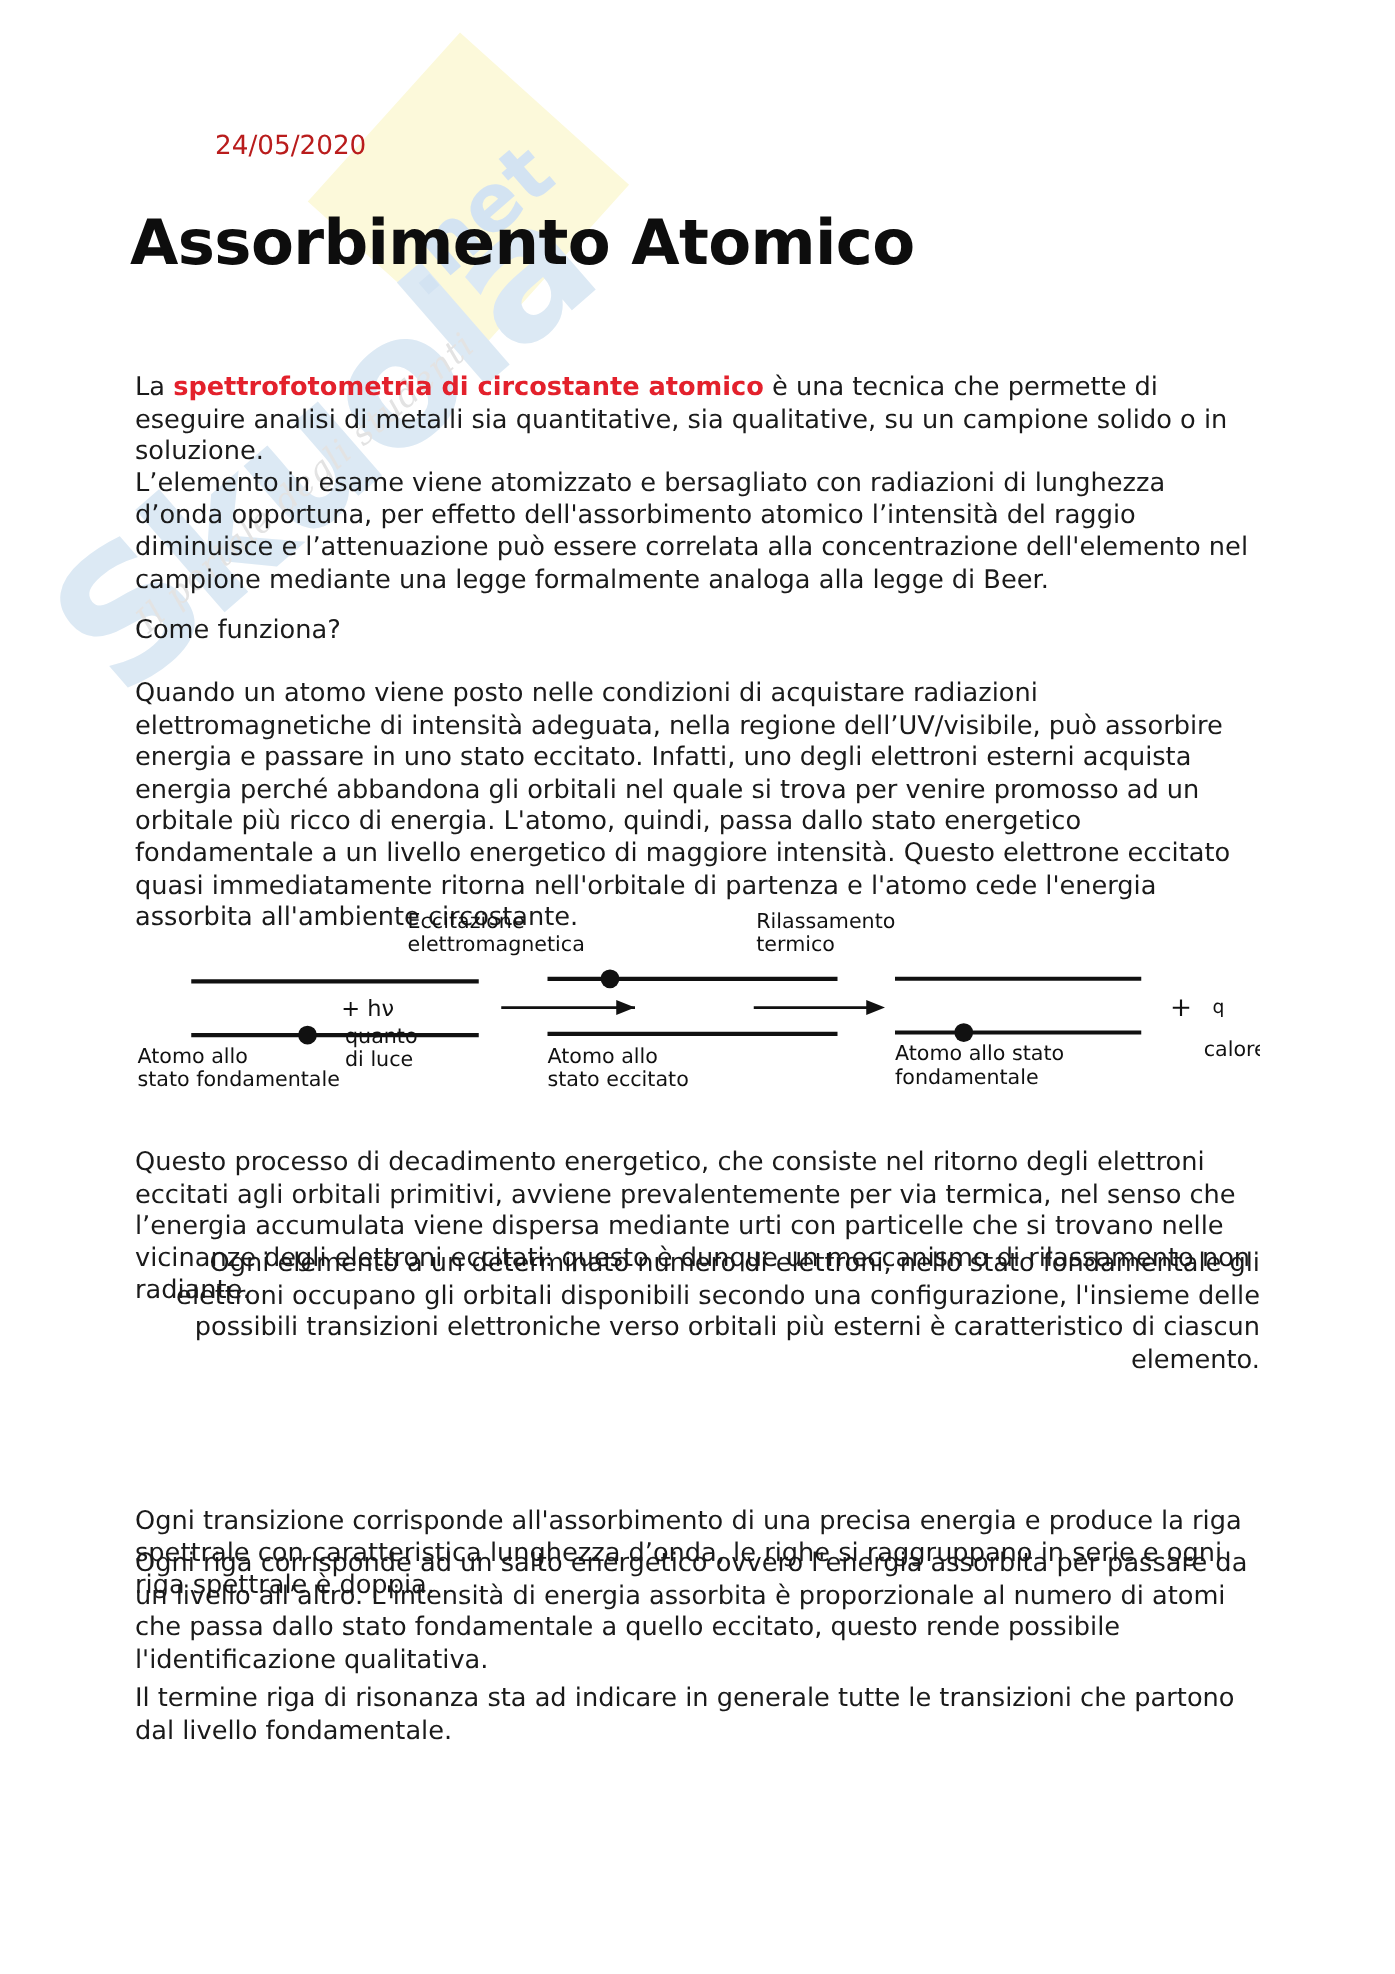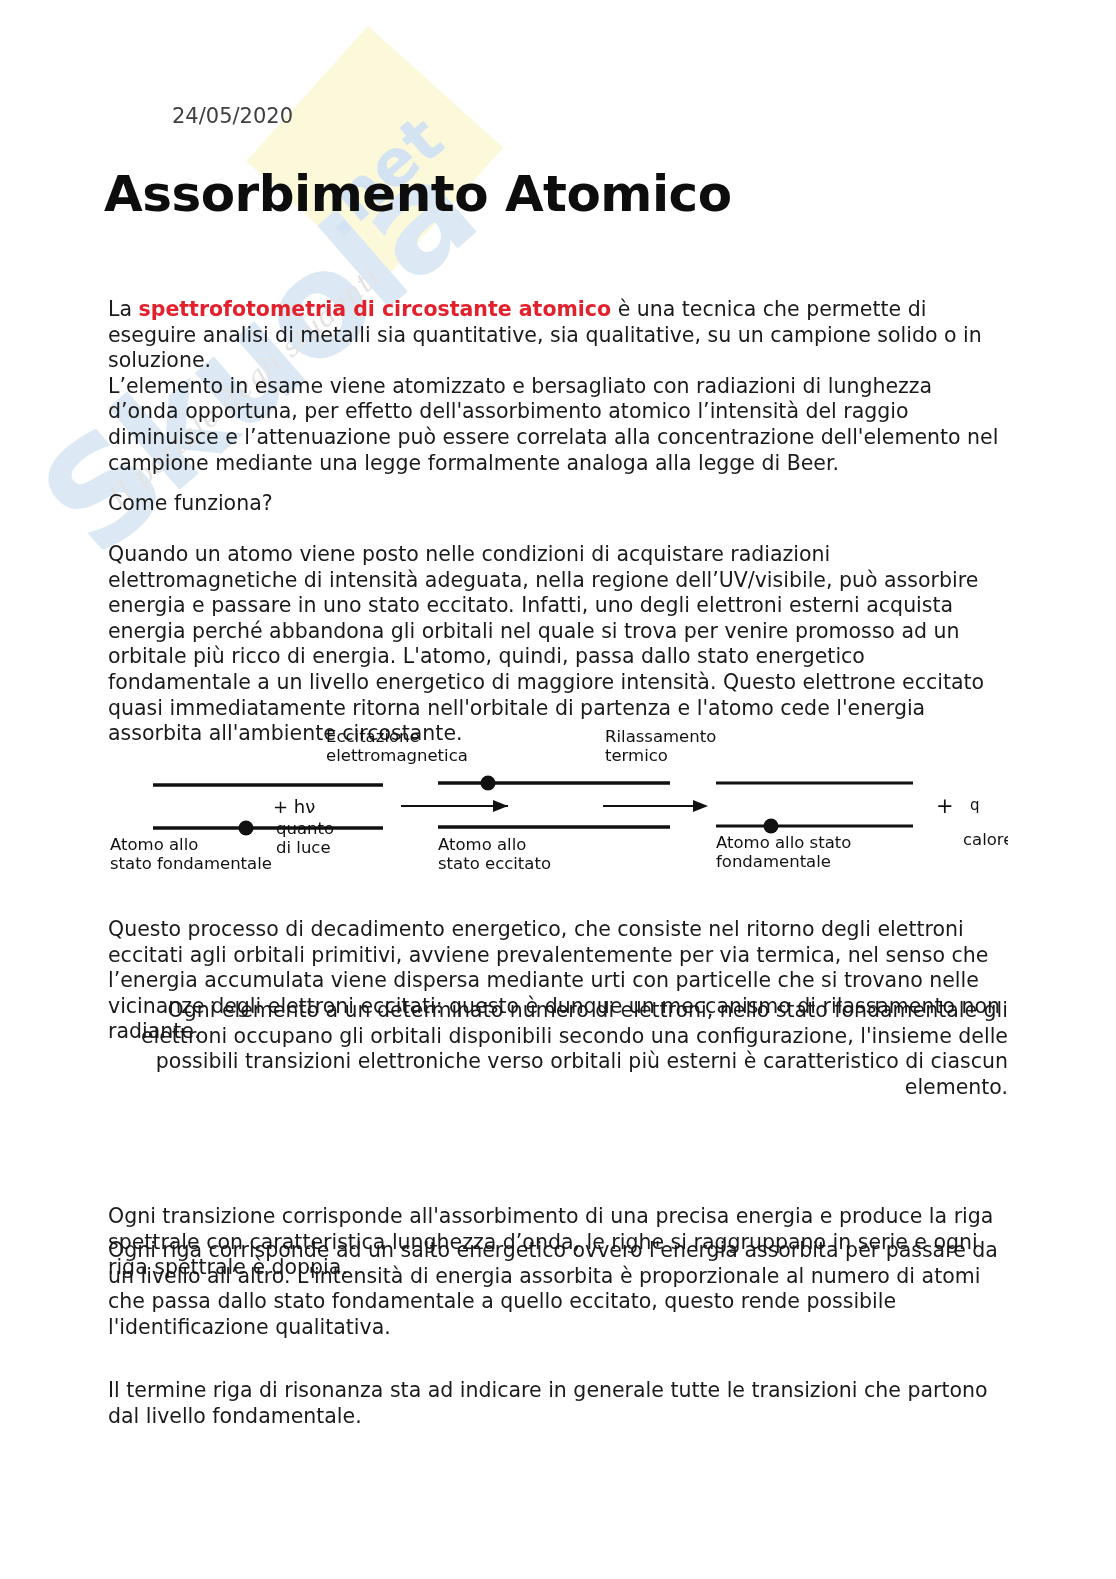--- a/index.html
+++ b/index.html
@@ -79,21 +79,21 @@
     width: 1116px;
     height: 1579px;
   }
 
   #doc-date {
     position: absolute;
     left: 172px;
     top: 103px;
     font-size: 21px;
     line-height: 26px;
-    color: #404040;
+    color: #b91c1c;
   }
 
   #doc-title {
     position: absolute;
     left: 104px;
     top: 132px;
     width: 900px;
     font-size: 50px;
     font-weight: 700;
     line-height: 57px;
@@ -117,21 +117,21 @@
     font-weight: 700;
   }
 
   #para-intro  { top: 297px; }
   #para-q      { top: 491px; }
   #para-quando { top: 542px; }
   #para-decad  { top: 917px; }
   #para-ogni   { top: 998px; text-align: right; }
   #para-trans  { top: 1161px; margin-top: 43px; }
   #para-riga   { top: 1238px; }
-  #para-ris    { top: 1346px; margin-top: 32px; }
+  #para-ris    { top: 1346px; }
 
   
   #energy-diagram {
     position: absolute;
     left: 108px;
     top: 700px;
     width: 900px;
     height: 165px;
     margin-top: 20px;
   }

